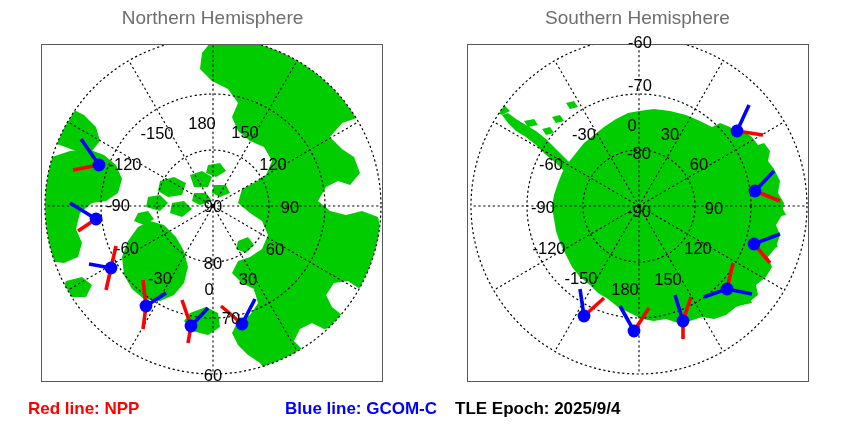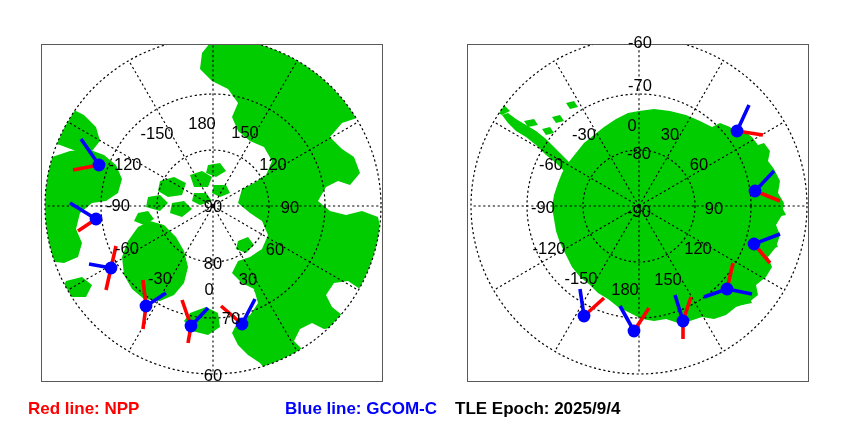--- a/index.html
+++ b/index.html
@@ -64,20 +64,21 @@
     line-height: 1;
   }
   #legend-npp { left: 28px; color: #ff0000; }
   #legend-gcomc { left: 253px; color: #0000ff; margin-left: 32px; }
   #legend-epoch { left: 455px; color: #000000; margin-top: 41px; }
 </style>
 </head>
 <body>
 
 <div class="panel" id="panel-north">
+  <div class="panel-title">Northern Hemisphere</div>
 
   <div class="plot-frame" id="frame-north">
     <svg class="map-svg" id="svg-north" width="340" height="336" viewBox="0 0 340 336">
       <defs>
         <clipPath id="clipN">
             <circle cx="171" cy="161" r="168"></circle>
           </clipPath>
       </defs>
 
       <circle cx="171" cy="161" r="168" fill="#ffffff"></circle>
@@ -205,20 +206,21 @@
     <div class="grid-label" style="left:160px; top:78px;">180</div>
     <div class="grid-label" style="left:115px; top:88px;">-150</div>
     <div class="grid-label" style="left:83px;  top:119px;">-120</div>
     <div class="grid-label" style="left:76px;  top:160px;">-90</div>
     <div class="grid-label" style="left:85px;  top:203px;">-60</div>
     <div class="grid-label" style="left:118px; top:233px;">-30</div>
   </div>
 </div>
 
 <div class="panel" id="panel-south">
+  <div class="panel-title">Southern Hemisphere</div>
 
   <div class="plot-frame" id="frame-south">
     <svg class="map-svg" id="svg-south" width="340" height="336" viewBox="0 0 340 336">
       <defs>
         <clipPath id="clipS">
             <circle cx="171" cy="161" r="168"></circle>
           </clipPath>
       </defs>
 
       <circle cx="171" cy="161" r="168" fill="#ffffff"></circle>

